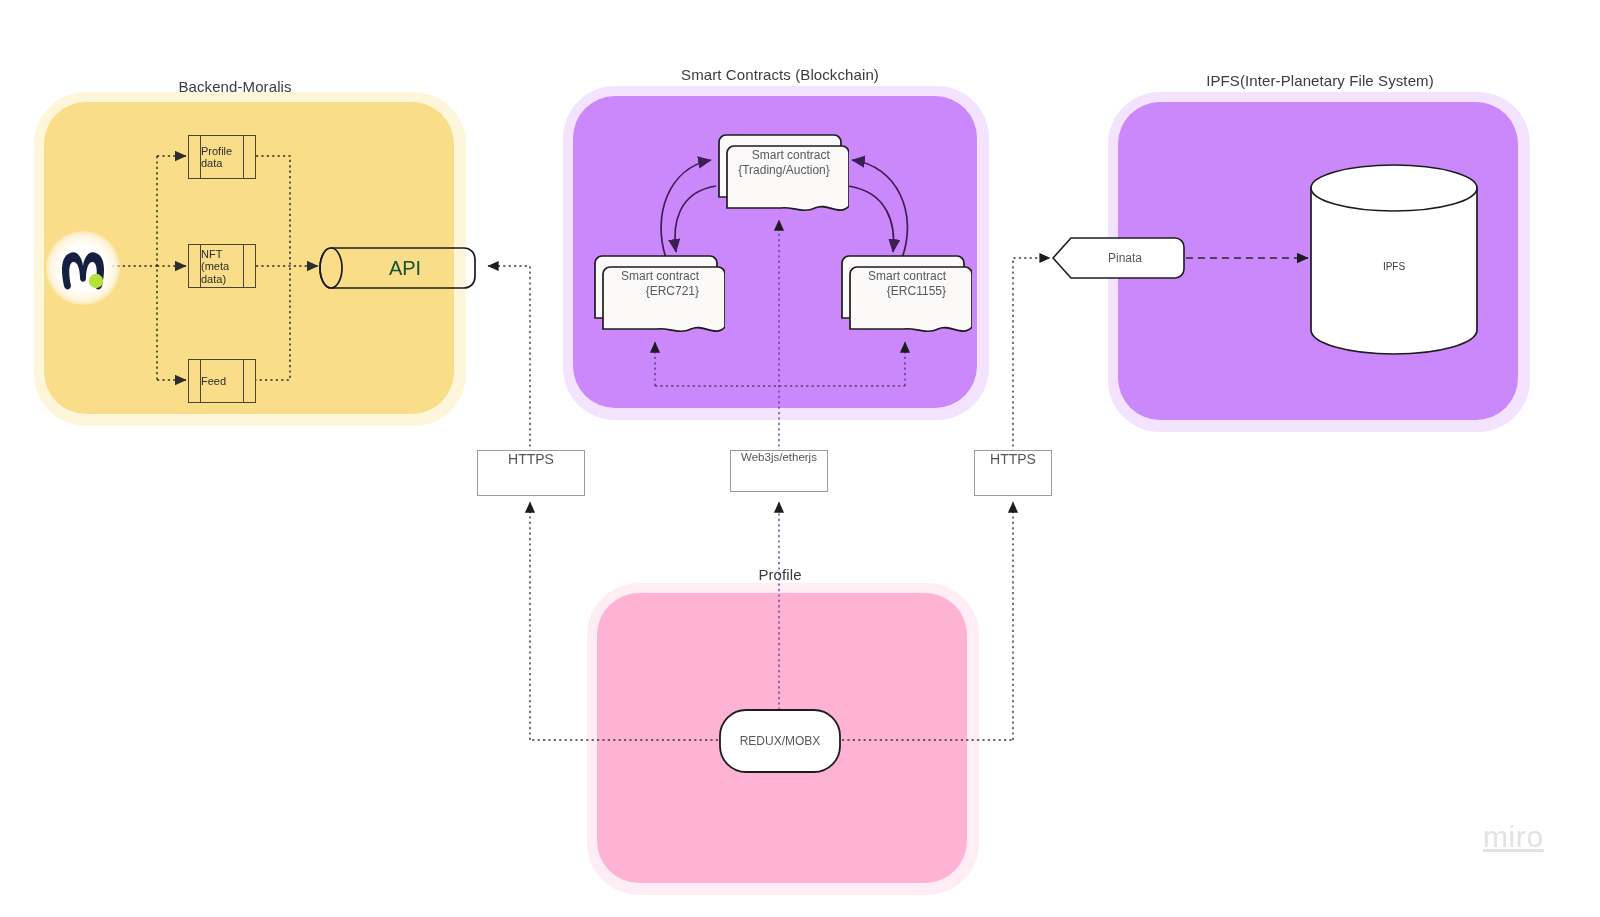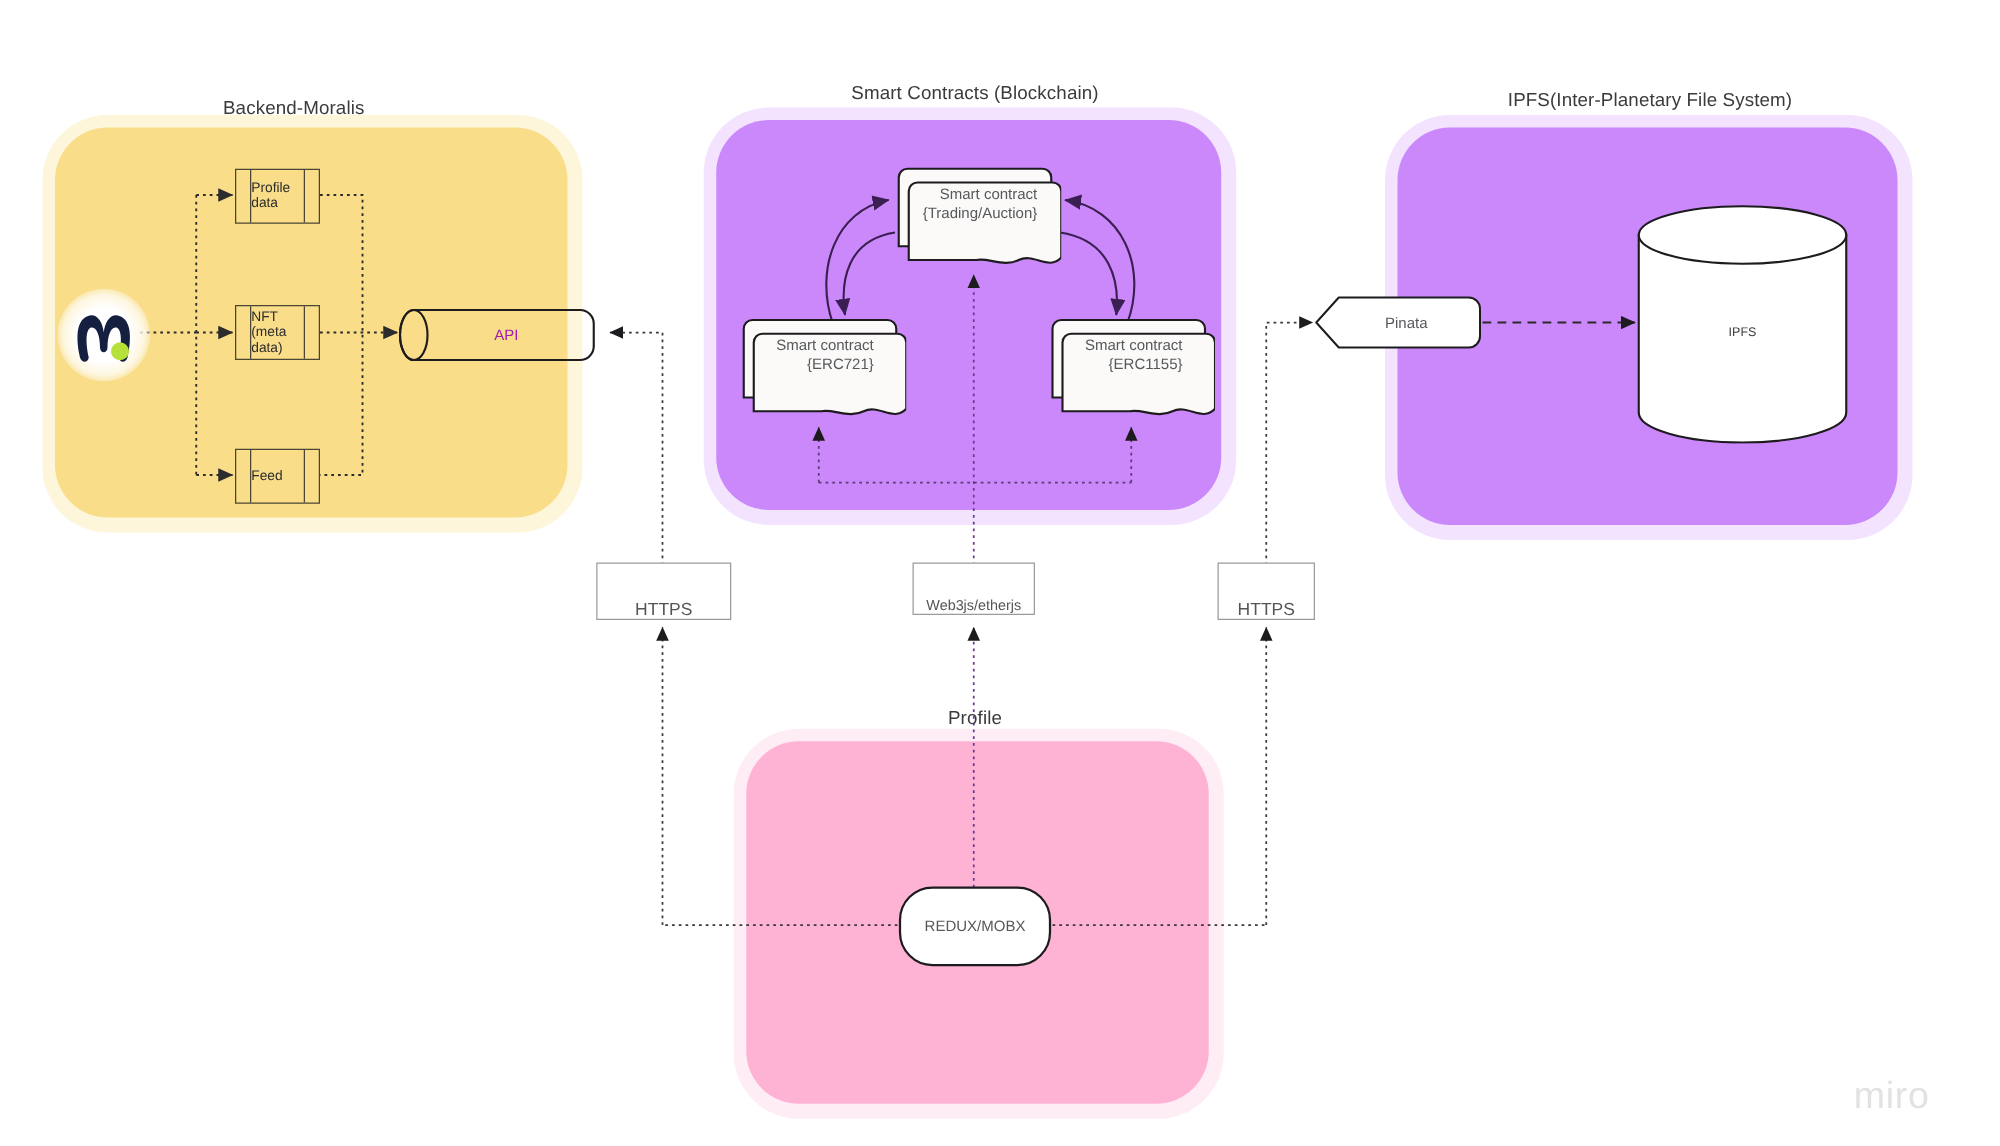--- a/index.html
+++ b/index.html
@@ -88,21 +88,21 @@
     white-space: pre-line;
     pointer-events: none;
   }
 
   
   .proto-box {
     position: absolute;
     border: 1.3px solid #9b9b9b;
     background: #ffffff;
     display: flex;
-    align-items: flex-end;
+    align-items: flex-start;
     justify-content: center;
     color: #555;
   }
 
   
   .watermark {
     position: absolute;
     color: #e2e2e4;
     font-size: 30px;
     letter-spacing: .6px;
@@ -237,21 +237,21 @@
   <div class="pp-box" style="left:188px; top:339px; width:68px; height:44px;">
     <div class="pp-label">Feed</div>
   </div>
 
   <div class="node" style="left:318px; top:226px; width:158px; height:44px;">
     <svg viewBox="0 0 158 44" width="158" height="44">
       <path d="M13,2 L146,2 A11,11 0 0 1 157,13 L157,31 A11,11 0 0 1 146,42 L13,42
                A11,20 0 0 1 13,2 Z" fill="none" stroke="#1d1b1e" stroke-width="1.7"></path>
       <ellipse cx="13" cy="22" rx="11" ry="20" fill="none" stroke="#1d1b1e" stroke-width="1.7"></ellipse>
     </svg>
-    <div class="node-label" style="font-size:12px; color:#a21caf; padding-left:16px;">API</div>
+    <div class="node-label" style="font-size:20px; color:#14532d; padding-left:16px;">API</div>
   </div>
 
   <div class="node" style="left:711px; top:113px; width:138px; height:84px;">
     <svg viewBox="0 0 138 84" width="138" height="84">
       <path d="M8,9 A7,7 0 0 1 15,2 L123,2 A7,7 0 0 1 130,9 L130,62
                C120,73 108,58 96,64 C84,70 72,62 62,64 L8,64 Z" fill="#fbfaf8" stroke="#1d1b1e" stroke-width="1.7"></path>
       <path d="M16,20 A7,7 0 0 1 23,13 L131,13 A7,7 0 0 1 138,20 L138,73
                C128,84 116,69 104,75 C92,81 80,73 70,75 L16,75 Z" fill="#fbfaf8" stroke="#1d1b1e" stroke-width="1.7"></path>
     </svg>
     <div class="node-label" style="padding-left:8px; padding-bottom:24px;">Smart contract
@@ -308,15 +308,15 @@
     <span>HTTPS</span>
   </div>
 
   <div class="node" style="left:718px; top:688px; width:124px; height:66px;">
     <svg viewBox="0 0 124 66" width="124" height="66">
       <rect x="2" y="2" width="120" height="62" rx="26" ry="26" fill="#ffffff" stroke="#1d1b1e" stroke-width="1.8"></rect>
     </svg>
     <div class="node-label">REDUX/MOBX</div>
   </div>
 
-  <div class="watermark" style="left:1483px; top:840px;">miro</div>
+  <div class="watermark" style="left:1483px; top:800px;text-decoration:underline;">miro</div>
 
 </div>
 
 </body></html>

